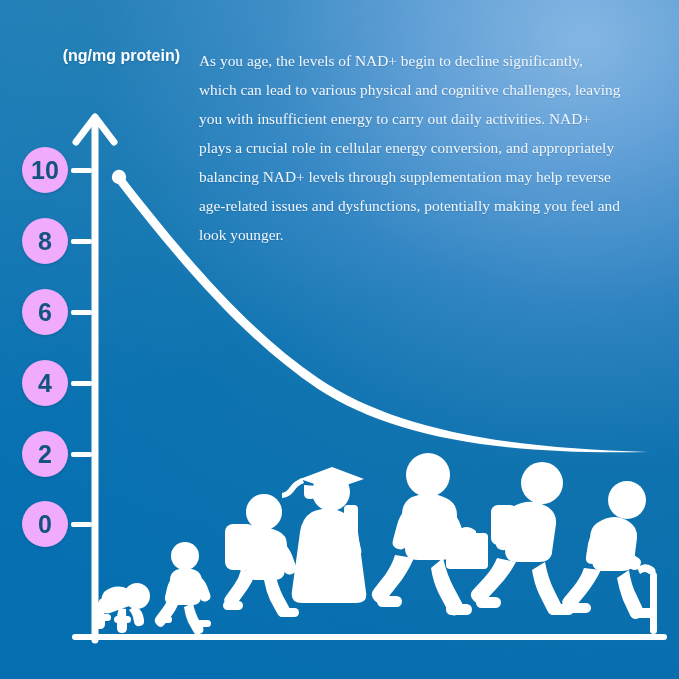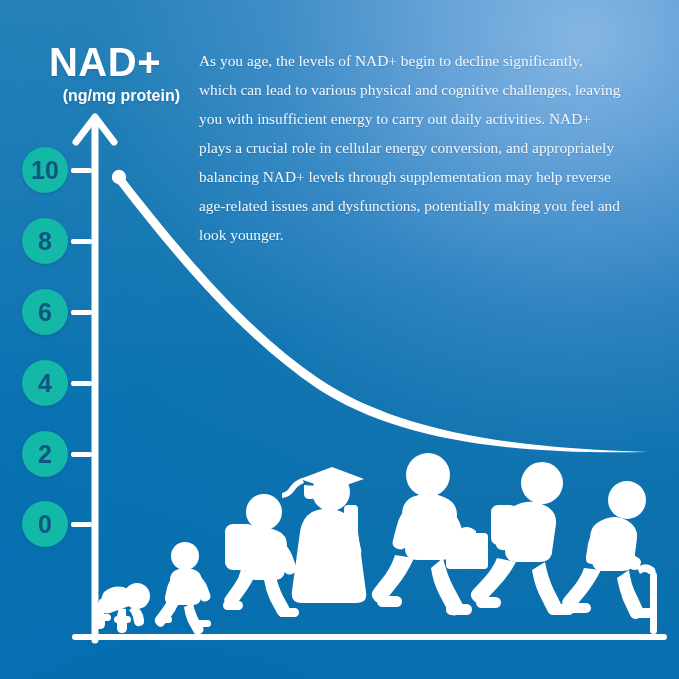--- a/index.html
+++ b/index.html
@@ -71,21 +71,21 @@
   
   .axes {
     position: absolute;
     inset: 0;
   }
   .ylabel {
     position: absolute;
     width: 46px;
     height: 46px;
     border-radius: 50%;
-    background: #14b8a6;
+    background: #f0abfc;
     color: #12547f;
     font-size: 25px;
     font-weight: 700;
     display: flex;
     align-items: center;
     justify-content: center;
     box-shadow: 0 1px 3px rgba(0,40,80,0.22);
   }
   .ytick {
     position: absolute;
@@ -98,21 +98,20 @@
 </style>
 </head>
 <body>
 
 <div id="infographic">
 
   <div class="bg-base"></div>
   <div class="bg-tint"></div>
 
   <div class="title-block">
-    <div class="title-main">NAD+</div>
     <div class="title-sub">(ng/mg protein)</div>
   </div>
 
   <div class="paragraph">As you age, the levels of NAD+ begin to decline significantly, which can lead to various physical and cognitive challenges, leaving you with insufficient energy to carry out daily activities. NAD+ plays a crucial role in cellular energy conversion, and appropriately balancing NAD+ levels through supplementation may help reverse age-related issues and dysfunctions, potentially making you feel and look younger.</div>
 
   <svg class="axes" width="679" height="679" viewBox="0 0 679 679">
 
     <g>
       <line x1="95" y1="640" x2="95" y2="122" stroke="#ffffff" stroke-width="7" stroke-linecap="round"></line>
       <path d="M95 117 L76 142 M95 117 L114 142" fill="none" stroke="#ffffff" stroke-width="7" stroke-linecap="round" stroke-linejoin="round"></path>

